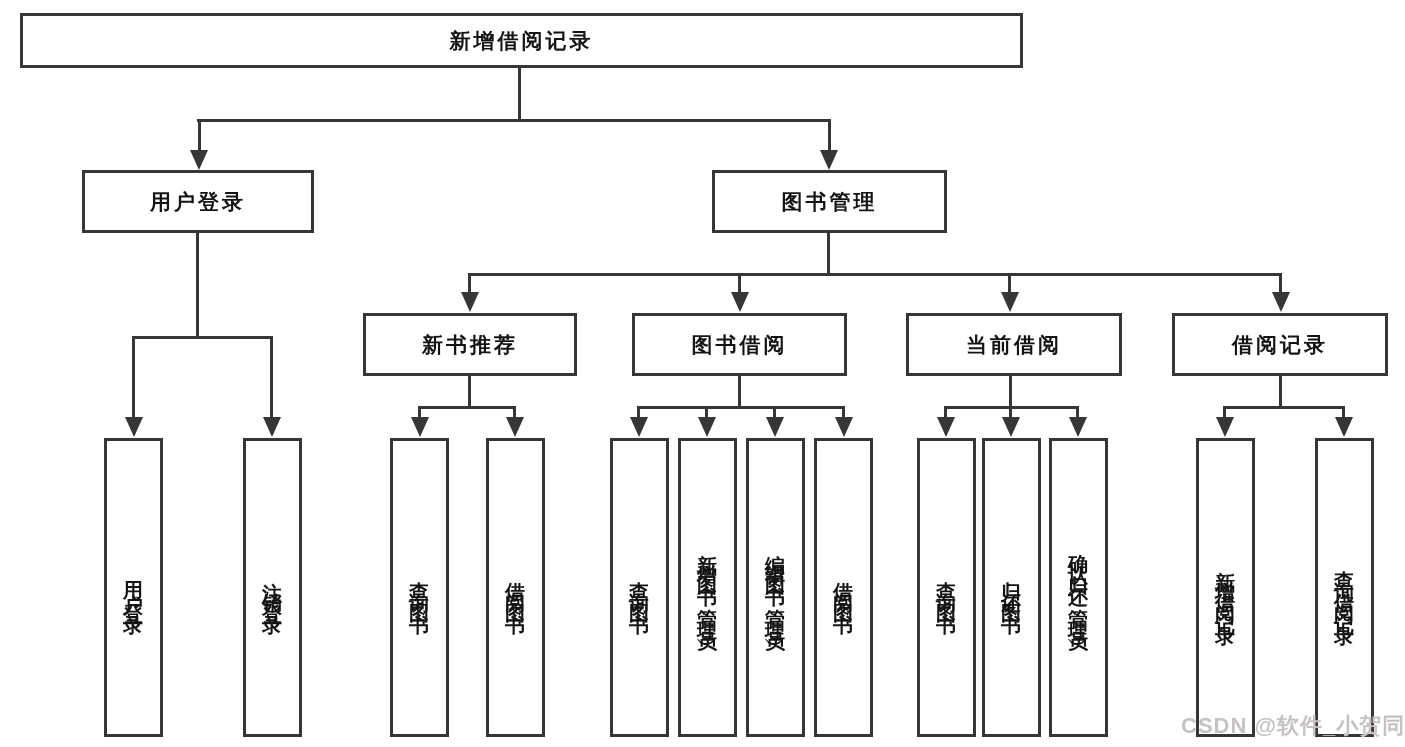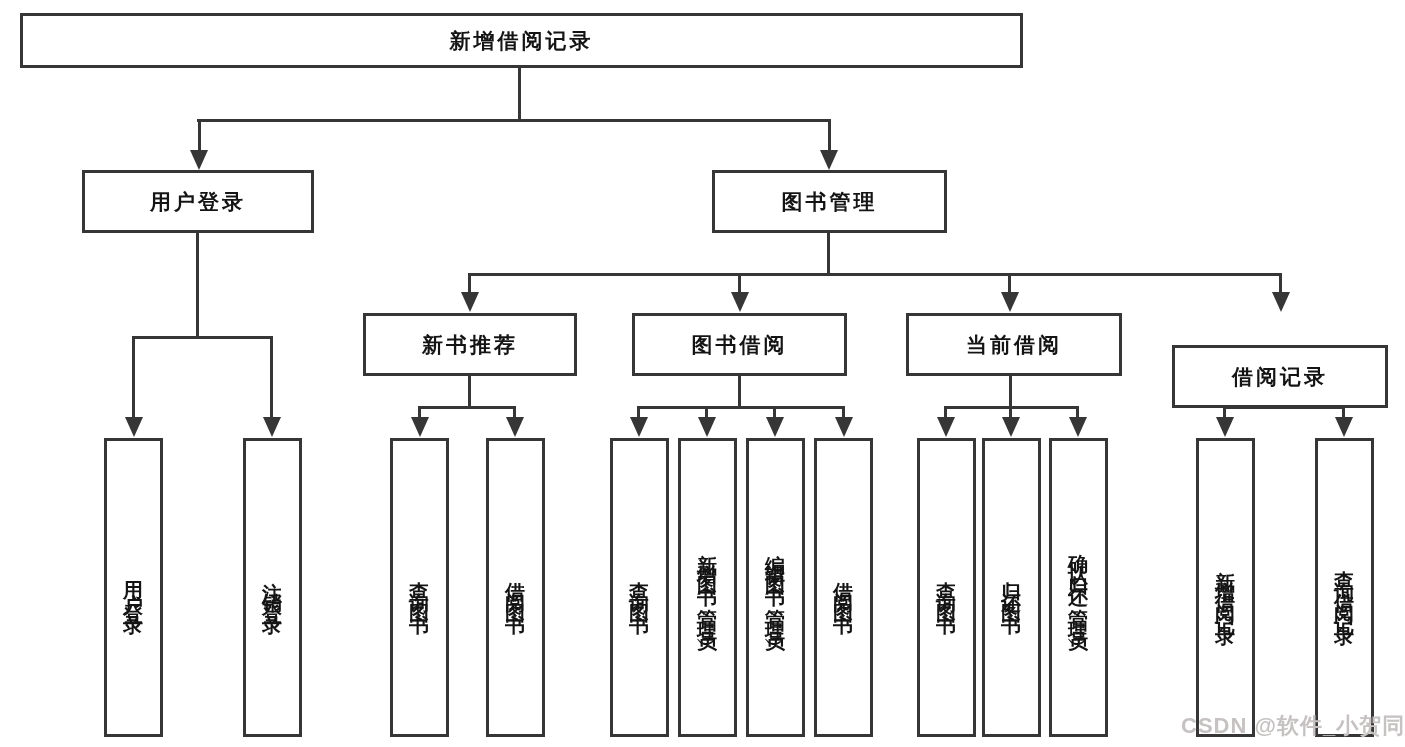--- a/index.html
+++ b/index.html
@@ -96,21 +96,21 @@
   <div class="box hbox" style="left:82px;top:170px;width:232px;height:63px;">用户登录</div>
 
   <div class="box hbox" style="left:363px;top:313px;width:214px;height:63px;">新书推荐</div>
 
   <div class="box hbox" style="left:712px;top:170px;width:235px;height:63px;">图书管理</div>
 
   <div class="box hbox" style="left:632px;top:313px;width:215px;height:63px;">图书借阅</div>
 
   <div class="box hbox" style="left:906px;top:313px;width:216px;height:63px;">当前借阅</div>
 
-  <div class="box hbox" style="left:1172px;top:313px;width:216px;height:63px;margin-top:32px;">借阅记录</div>
+  <div class="box hbox" style="left:1172px;top:313px;width:216px;height:63px;">借阅记录</div>
 
   <div class="box vbox" style="left:104px;top:438px;width:59px;height:299px;">用户登录</div>
 
   <div class="box vbox" style="left:243px;top:438px;width:59px;height:299px;">注销登录</div>
 
   <div class="box vbox" style="left:390px;top:438px;width:59px;height:299px;">查询图书</div>
 
   <div class="box vbox" style="left:486px;top:438px;width:59px;height:299px;">借阅图书</div>
 
   <div class="box vbox" style="left:610px;top:438px;width:59px;height:299px;">查询图书</div>

